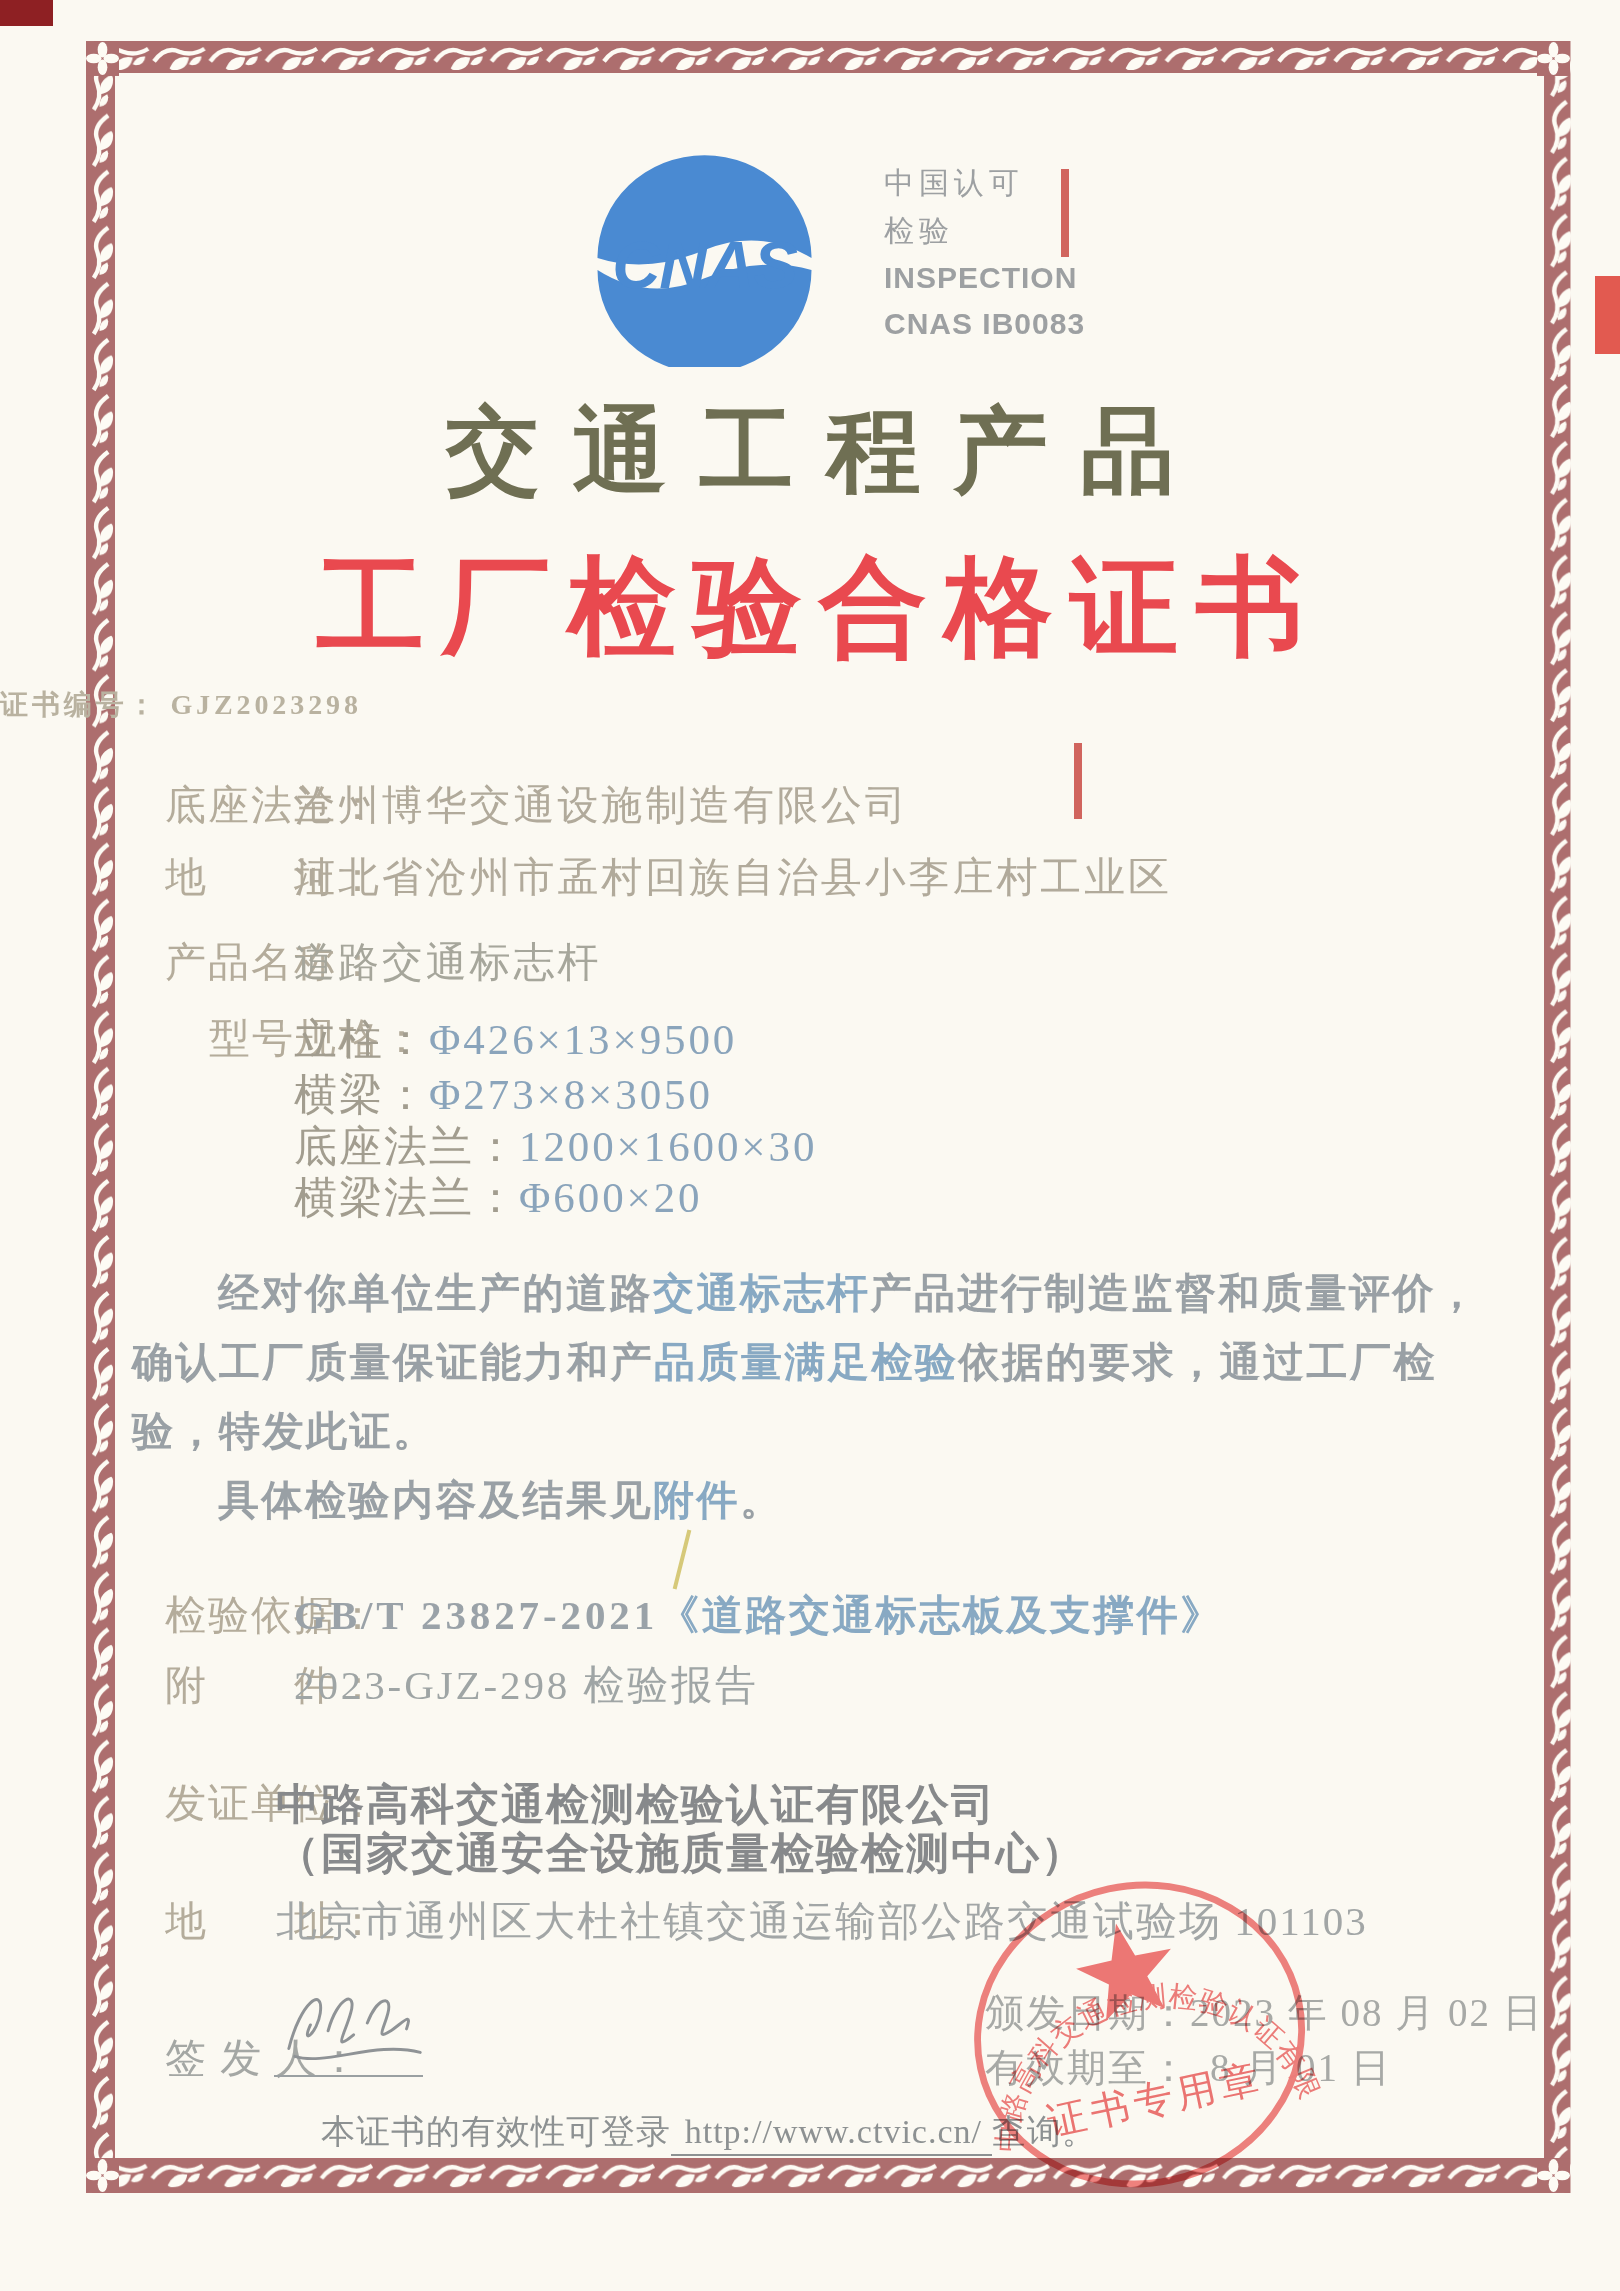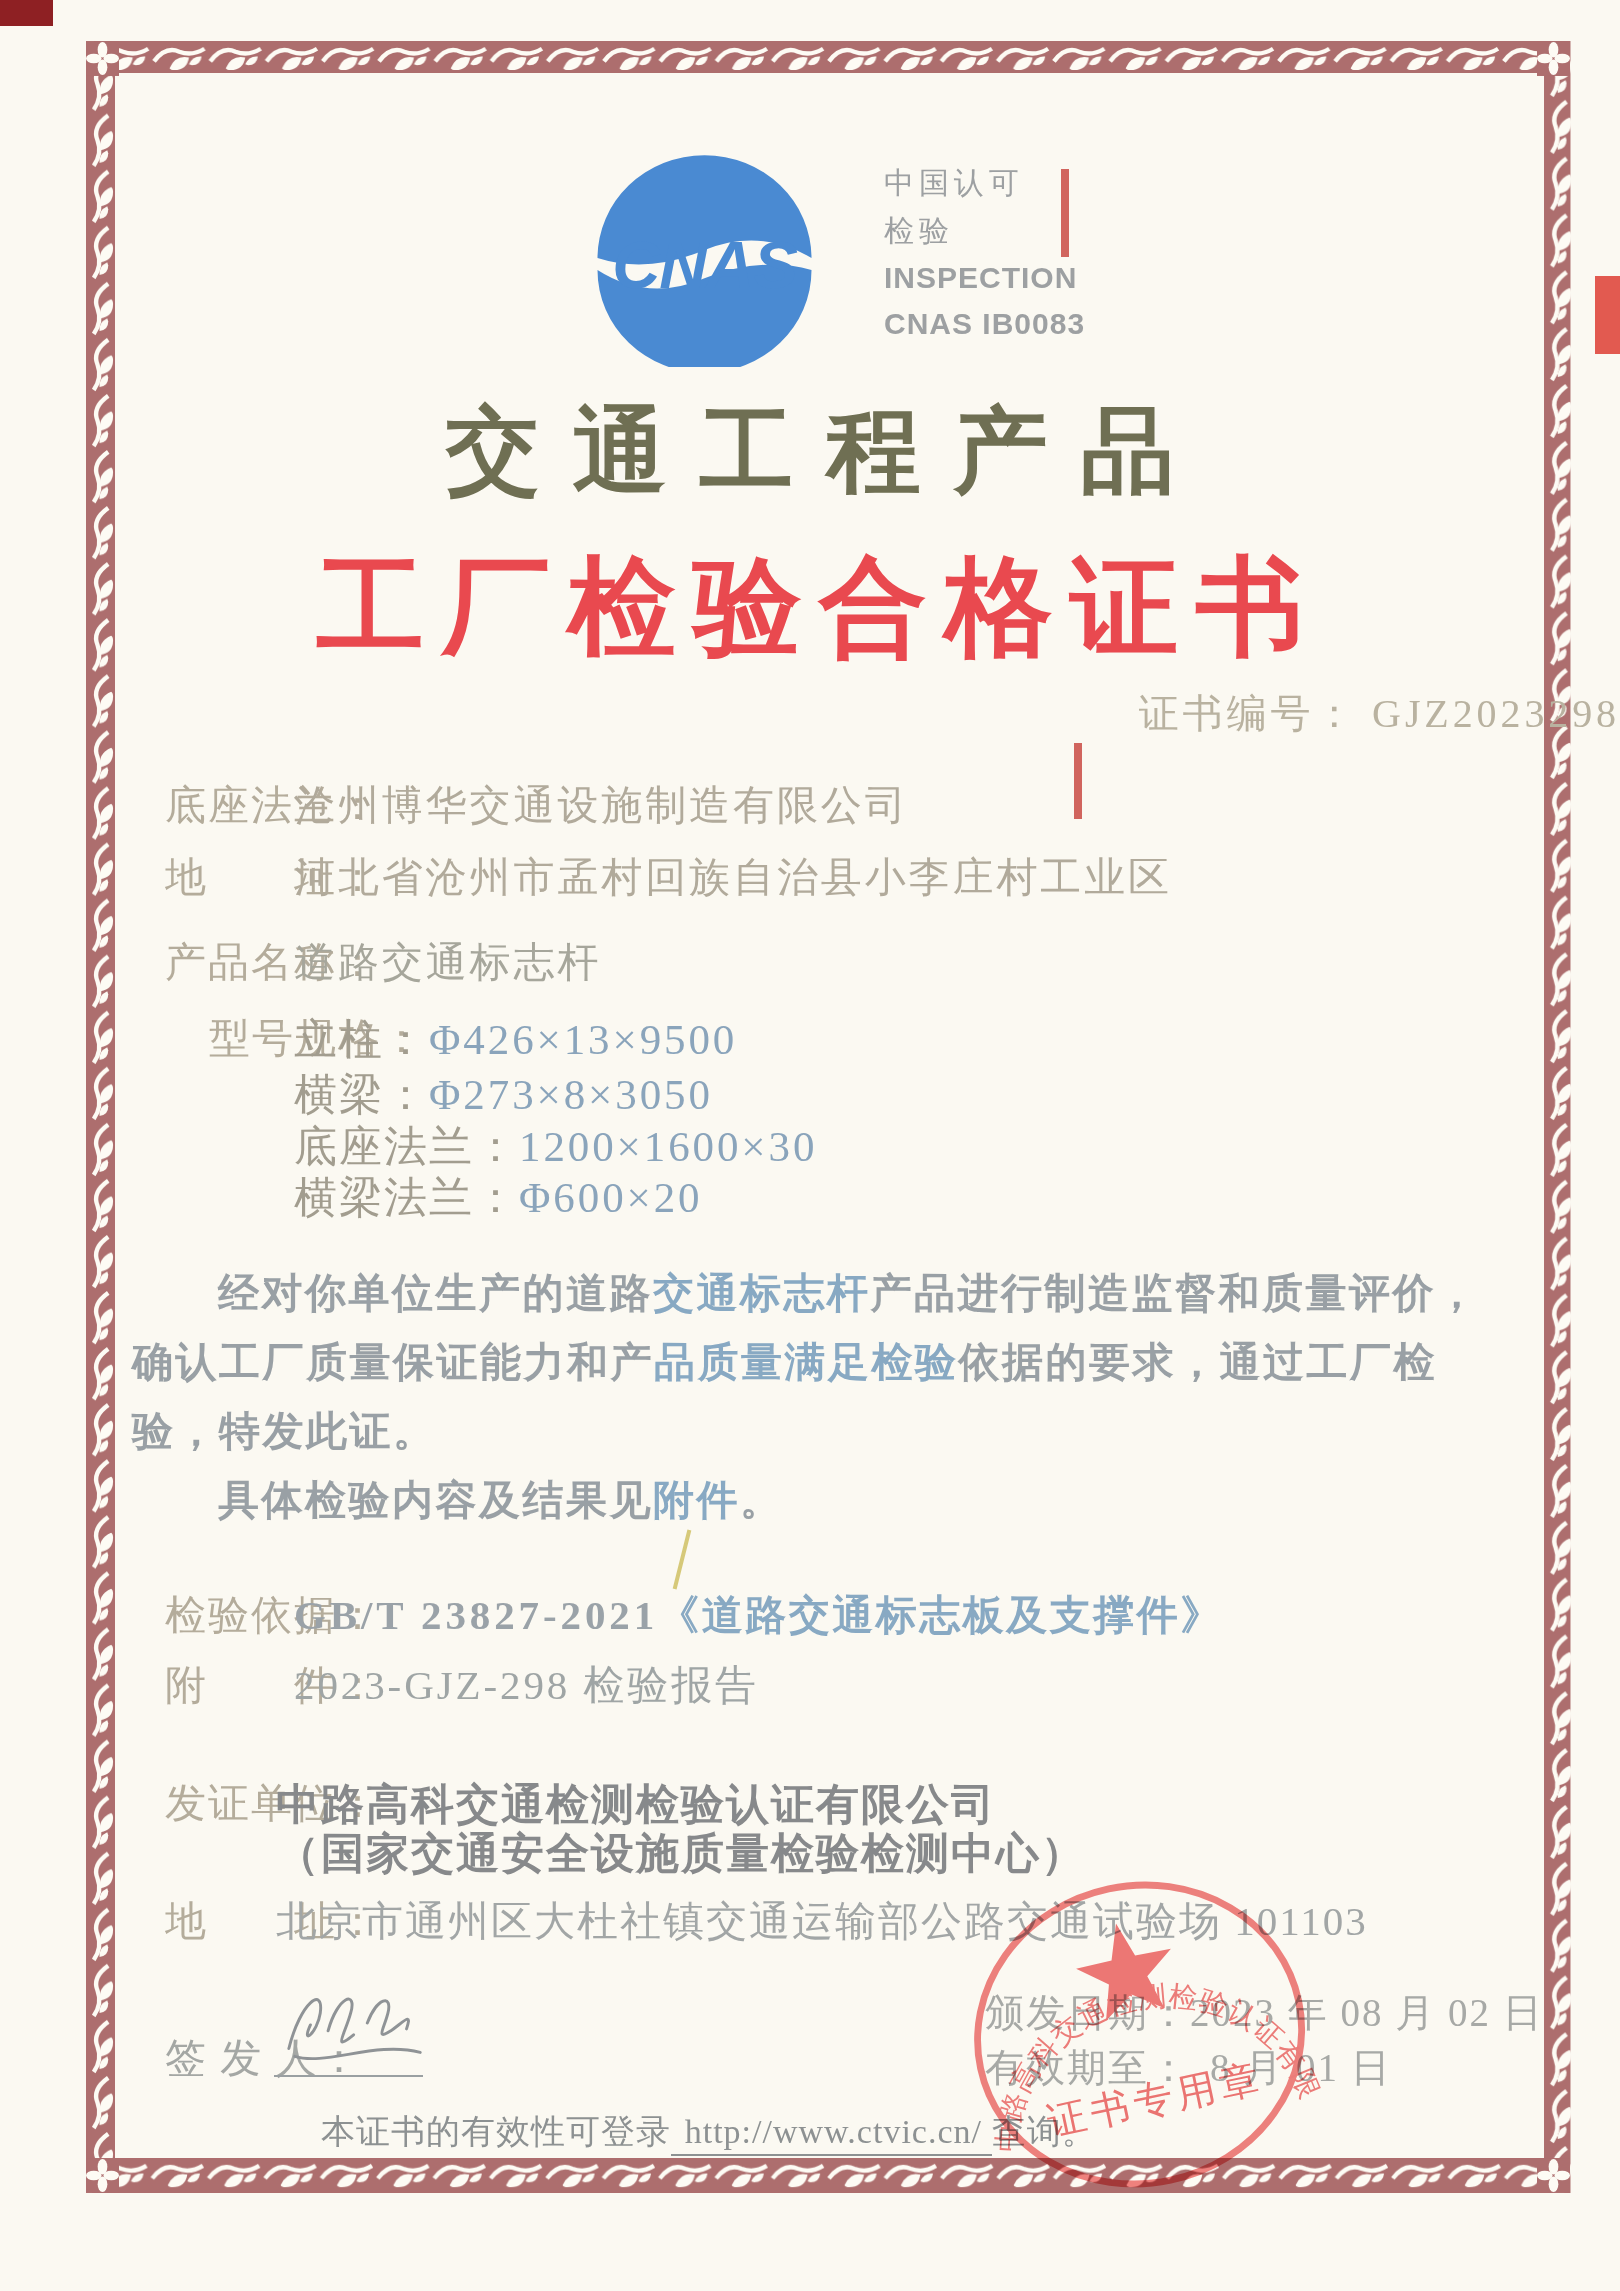--- a/index.html
+++ b/index.html
@@ -20,22 +20,22 @@
     position:absolute; left:0; top:388px; width:1620px; text-align:center;
     font-size:94px; font-weight:900; color:#6f6f53; letter-spacing:33px; text-indent:33px;
     font-family:"Liberation Serif",serif;
   }
   .title-sub{
     position:absolute; left:0; top:535px; width:1620px; text-align:center;
     font-size:108px; font-weight:900; color:#e9494f; letter-spacing:17.6px; text-indent:17.6px;
     font-family:"Liberation Sans",sans-serif;
   }
   .cert-no{
-    position:absolute; left:0; top:686px; width:1620px; text-align:right;
-    font-size:40px; color:#b9b2a0; letter-spacing:3.9px;
+    position:absolute; left:0; top:686px; width:1620px; text-align:left;
+    font-size:28px; color:#b9b2a0; letter-spacing:3.9px;font-weight:bold;
   }
   
   .lbl{position:absolute; left:165px; font-size:41px; color:#b4ac9b; letter-spacing:2px; white-space:nowrap;}
   .val-faint{position:absolute; left:294px; font-size:41px; color:#b1aa9b; letter-spacing:2.9px; white-space:nowrap;}
   .val{position:absolute; left:294px; font-size:41px; color:#a6a69b; letter-spacing:2.9px; white-space:nowrap;}
   .spec-row{position:absolute; left:294px; font-size:43px; white-space:nowrap;}
   .spec-name{color:#a29d8f; letter-spacing:2px;}
   .spec-val{color:#8aa4bb; letter-spacing:2.9px;}
   
   .body-line{position:absolute; left:132px; width:1372px; font-size:41px; letter-spacing:2.5px; white-space:nowrap;font-weight:bold;}

